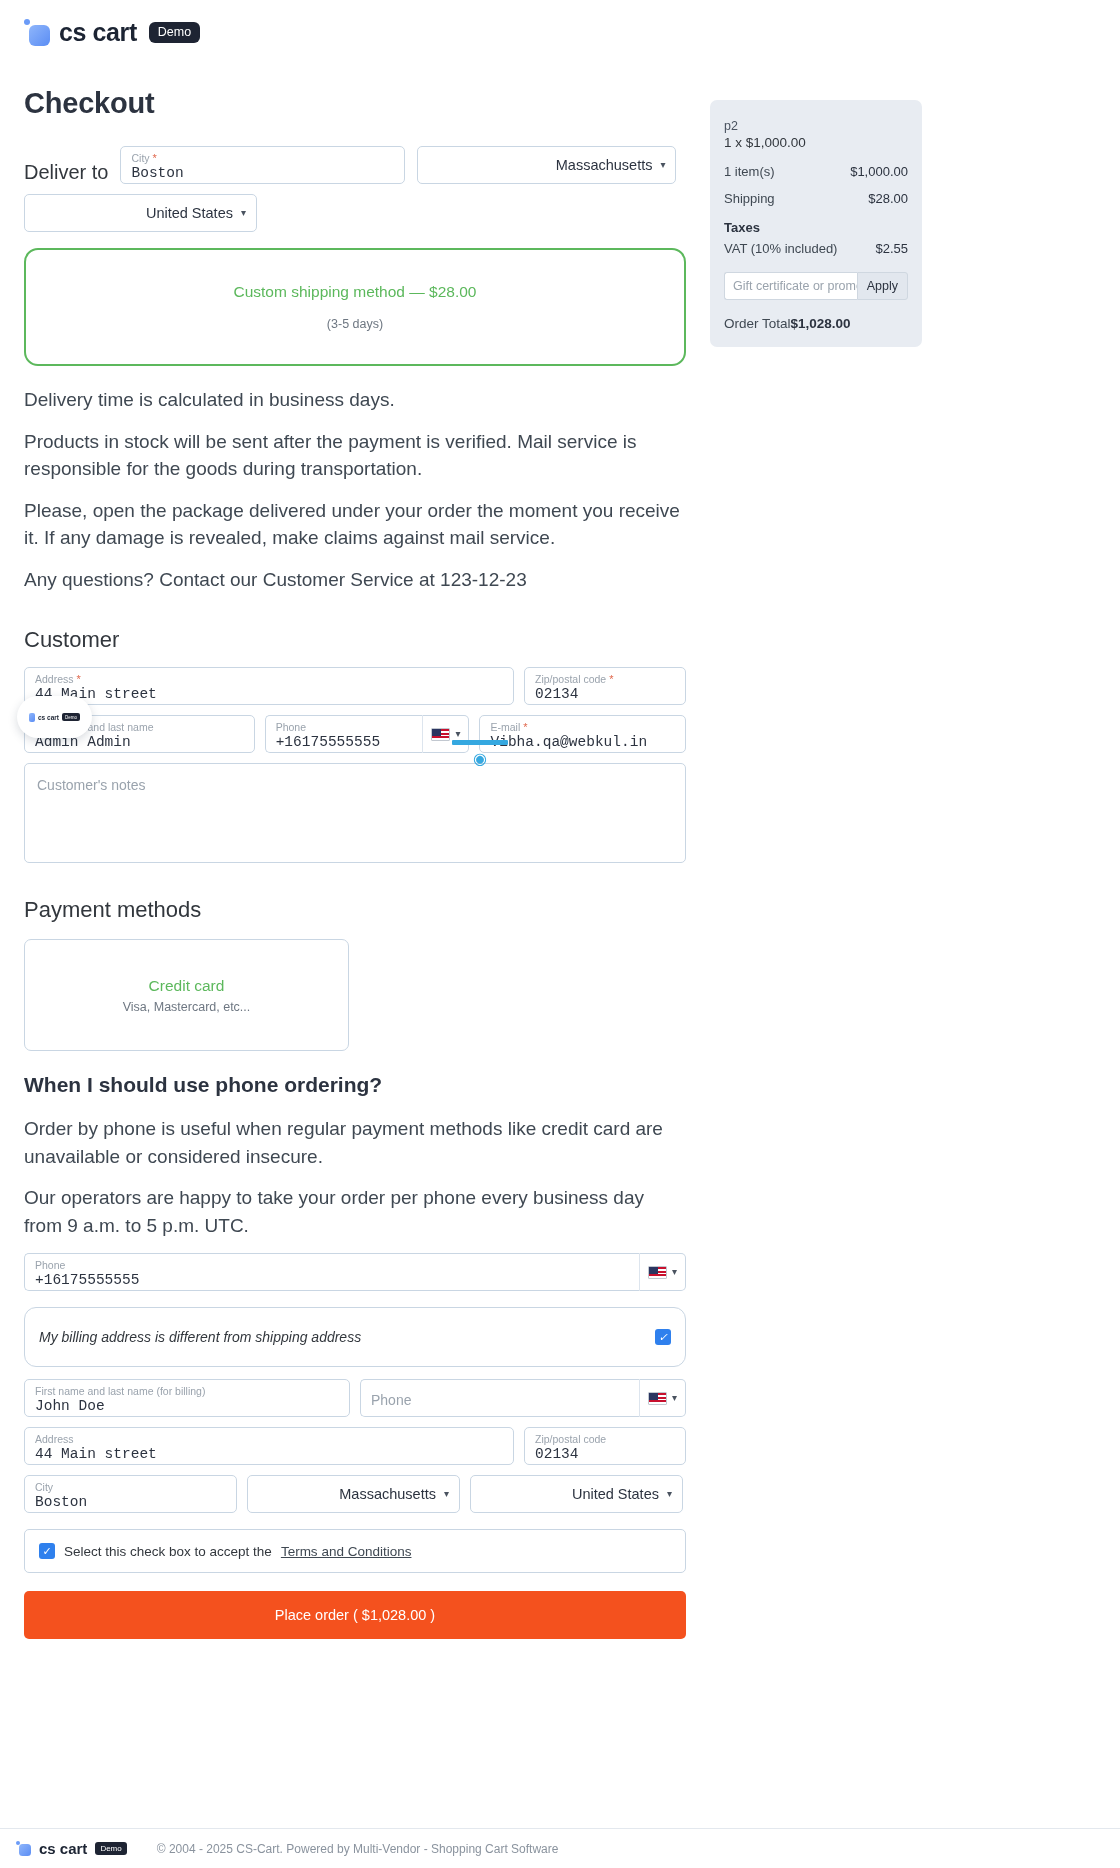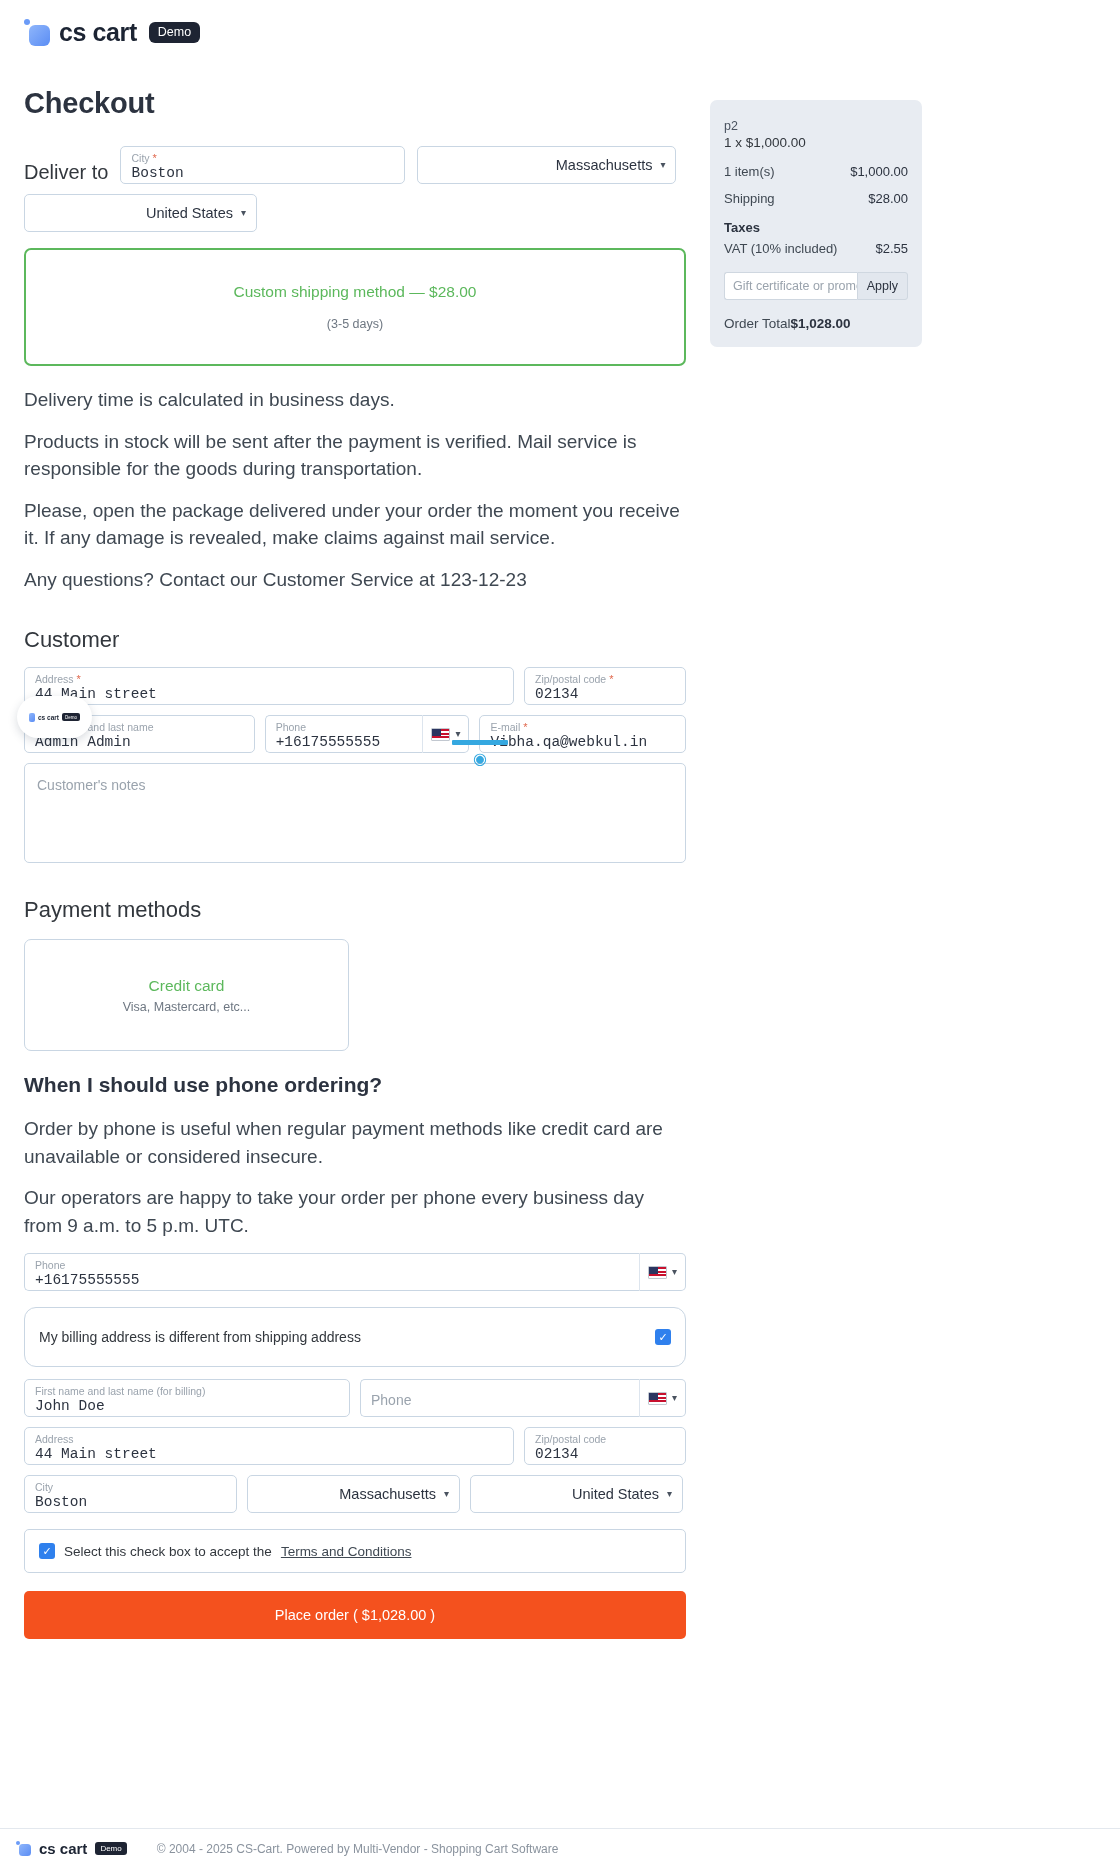--- a/index.html
+++ b/index.html
@@ -74,21 +74,21 @@
     background: #fff; display: flex; align-items: center; justify-content: flex-end;
     padding: 0 10px 0 12px; font-size: 14.5px; color: #2c3340; gap: 8px;
   }
   .caret { font-size: 10px; color: #4a5360; line-height: 1; }
 
   .deliver-row { display: flex; align-items: flex-end; gap: 12px; margin-bottom: 10px; }
   .deliver-label { font-size: 20px; color: #32373d; white-space: nowrap; }
 
   
   .ship-box {
-    border: 2px solid #5cb85c; border-radius: 7px; height: 118px;
+    border: 2px solid #5cb85c; border-radius: 14px; height: 118px;
     display: flex; flex-direction: column; align-items: center; justify-content: center;
     margin: 16px 0 20px 0; width: 662px; gap: 12px;
   }
   .ship-title { color: #5cb85c; font-size: 15.5px; margin-bottom: 4px; }
   .ship-sub { color: #6e7782; font-size: 12.5px; }
 
   .note { font-size: 19px; color: #3f4852; line-height: 1.45; margin: 12px 0 14px 0; max-width: 662px; }
 
   
   .notes-area {
@@ -122,21 +122,21 @@
     display: flex; flex-direction: column; align-items: center; justify-content: center;
   }
   .pay-card.selected { border: 2px solid #5cb85c; }
   .pay-name { color: #5cb85c; font-size: 15.5px; margin-bottom: 5px; }
   .pay-desc { color: #6e7782; font-size: 12.5px; }
 
   
   .cb-box {
     border: 1px solid #c9d6e3; border-radius: 12px; width: 662px; height: 60px;
     display: flex; align-items: center; justify-content: space-between;
-    padding: 0 14px; margin: 16px 0 12px 0;
+    padding: 0 14px; margin: 16px 0 12px 0; font-style: italic;
   }
   .cb-text { font-size: 14px; color: #32373d; }
   .cb {
     width: 16px; height: 16px; border-radius: 3px; background: #2f80ed;
     display: flex; align-items: center; justify-content: center;
     color: #fff; font-size: 11px; line-height: 1; flex: none;
   }
   .terms-box {
     border: 1px solid #c9d6e3; border-radius: 5px; width: 662px; height: 44px;
     display: flex; align-items: center; gap: 9px; padding: 0 14px; margin: 16px 0 18px 0;

